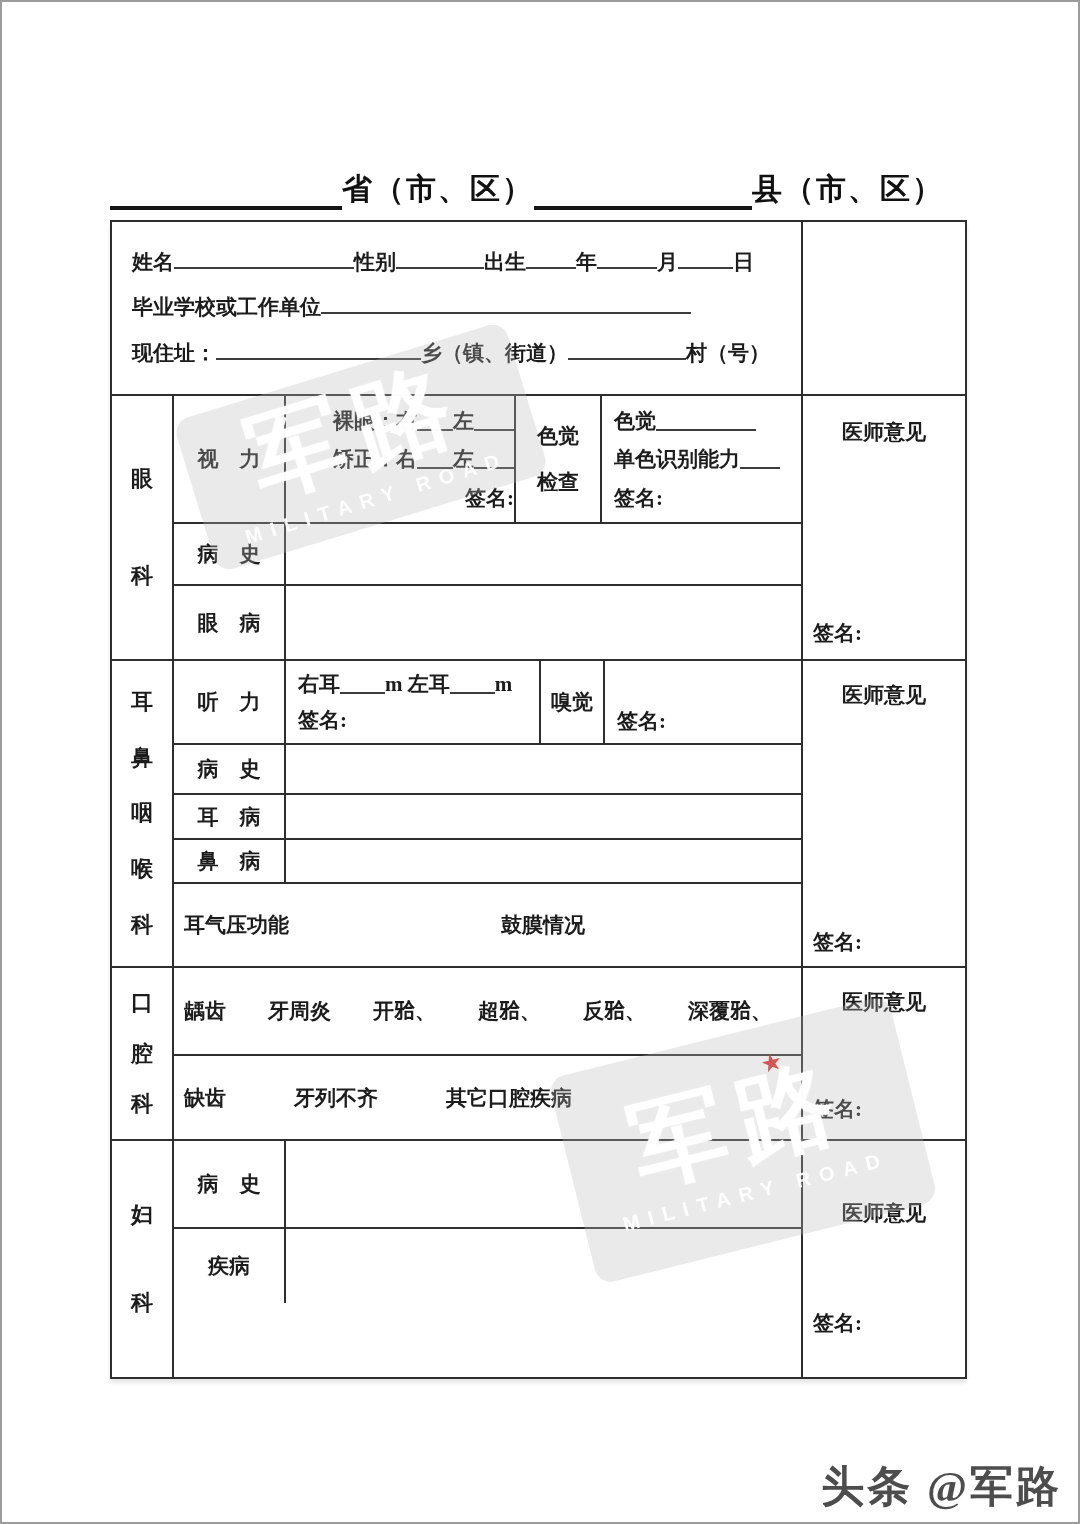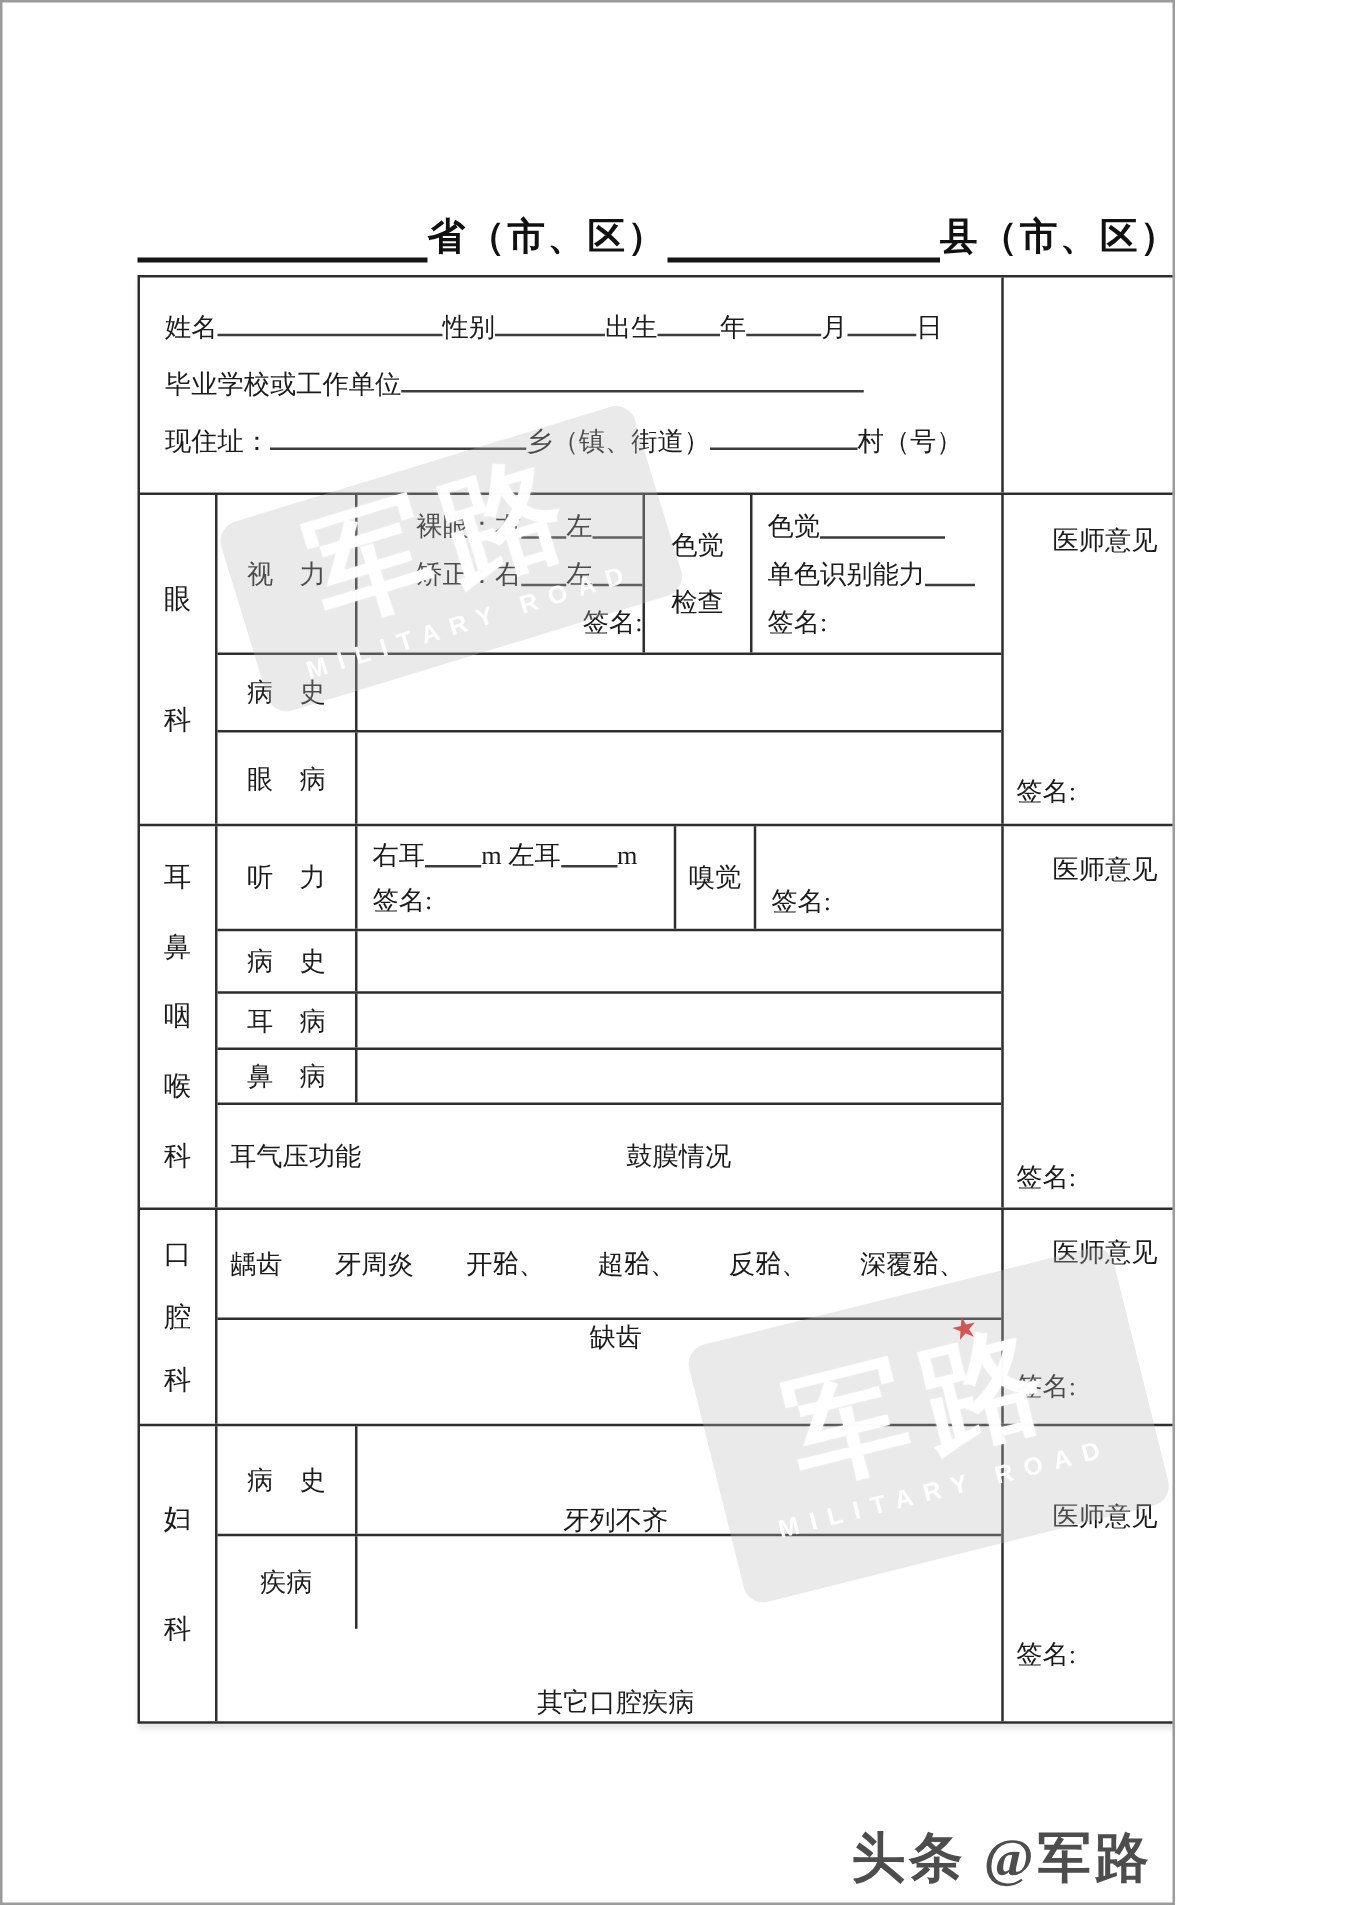--- a/index.html
+++ b/index.html
@@ -1,37 +1,38 @@
 <!DOCTYPE html>
 <html><head>
 <meta charset="utf-8">
 <style>
   * { margin:0; padding:0; box-sizing:border-box; }
   body { background:#fff; }
   .page {
-    position:relative; width:940px; height:1524px; background:#ffffff;
+    position:relative; width:1080px; height:1524px; background:#ffffff;
     border:2px solid #9b9b9b; overflow:hidden;
     font-family:"Liberation Serif","DejaVu Serif",serif; color:#1c1c1c;
   }
 
   
   .title-row {
     position:absolute; left:108px; top:162px; width:860px; height:46px;
     display:flex; align-items:flex-end; font-size:30px; font-weight:bold;
     letter-spacing:2px; white-space:nowrap; color:#111;
   }
   .tblank { display:inline-block; height:30px; border-bottom:4px solid #151515; }
   .tw230 { width:232px; } .tw215 { width:218px; }
 
   
   .form-table {
     position:absolute; left:108px; top:218px; width:857px;
     border:2px solid #2e2e2e; background:transparent;
     box-shadow:0 4px 4px rgba(0,0,0,0.10);
     font-size:21px;
+    font-weight:bold;
   }
   .sec { display:flex; }
   .sec + .sec { border-top:2px solid #2e2e2e; }
   .sec-label {
     width:62px; border-right:2px solid #2e2e2e; display:flex; flex-direction:column;
     align-items:center; justify-content:space-evenly; font-size:22px; flex:none;
   }
   .sec-body { flex:1; display:flex; flex-direction:column; min-width:0; }
   .sec-doctor { width:164px; border-left:2px solid #2e2e2e; position:relative; flex:none; }
   .doc-op { display:block; text-align:center; }
@@ -78,21 +79,21 @@
   .hearing-cell { width:255px; flex:none; padding-left:12px; white-space:nowrap; }
   .smell-cell { width:64px; flex:none; display:flex; align-items:center; justify-content:center; }
   .smellcontent-cell { display:flex; align-items:flex-end; padding:0 0 8px 12px; }
   .row-h50{height:50px} .row-h45{height:45px} .row-h44{height:44px} .row-h42{height:42px}
   .pressure-row { display:flex; align-items:center; padding-left:10px; }
   .pressure-row .drum { margin-left:212px; }
 
   
   .sec-dental { height:173px; }
   .dent-row1 { height:88px; display:flex; align-items:center; padding-left:10px; gap:42px; }
-  .dent-row2 { display:flex; align-items:center; padding-left:10px; gap:118px;flex-direction:column; }
+  .dent-row2 { display:flex; align-items:center; padding-left:10px; gap:68px; }
 
   
   .sec-gyn { height:238px; }
   .row-gyn1 { height:88px; }
   .row-gyn2 { height:74px;text-align:right; }
 
   
   .sec-eye  .doc-op { margin-top:22px; }  .sec-eye  .doc-sign { bottom:12px; }
   .sec-ent  .doc-op { margin-top:20px; }  .sec-ent  .doc-sign { bottom:10px; }
   .sec-dental .doc-op { margin-top:20px; } .sec-dental .doc-sign { bottom:16px; }

